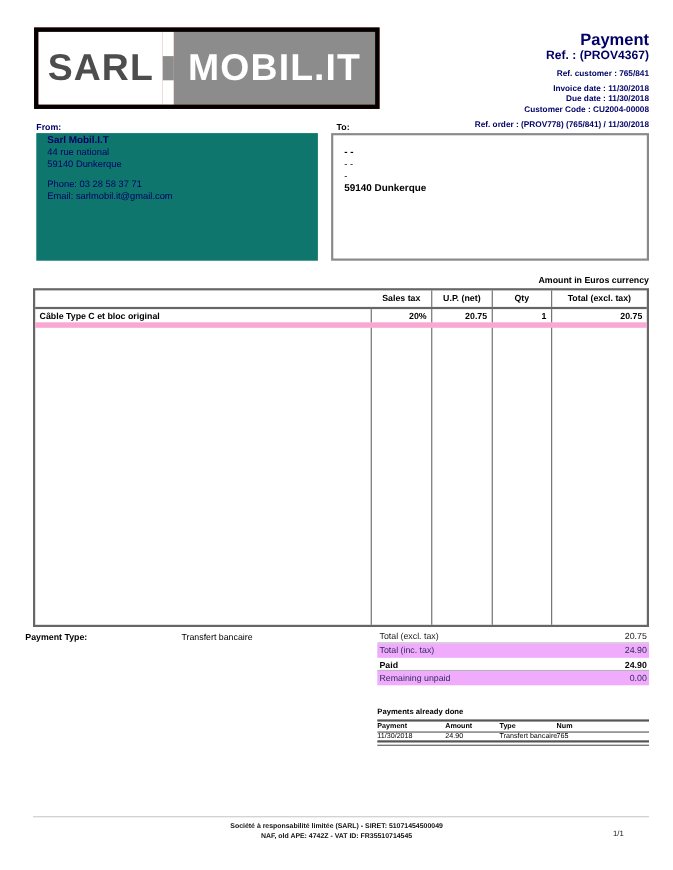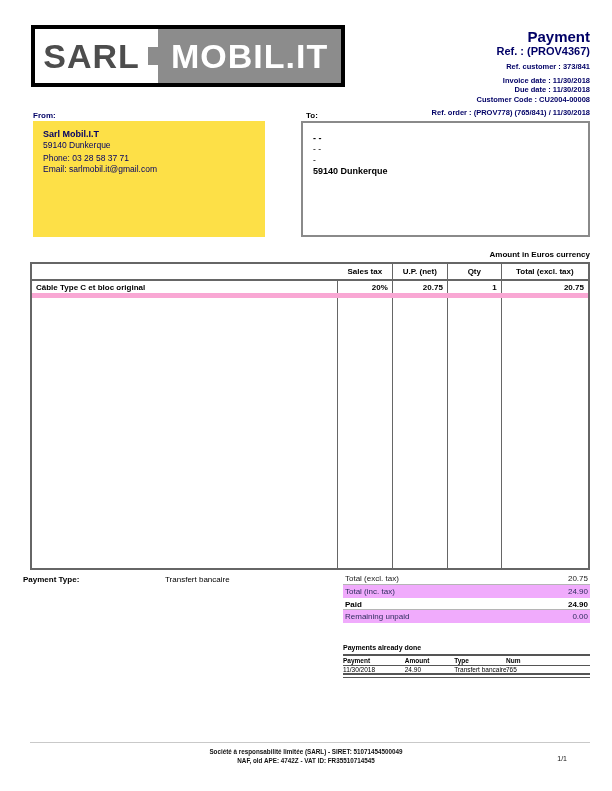--- a/index.html
+++ b/index.html
@@ -5,21 +5,21 @@
   * { margin:0; padding:0; box-sizing:border-box; }
   html,body { background:#ffffff; }
   body { font-family:"Liberation Sans", sans-serif; }
   .page {
     position:relative; width:612px; height:791px; background:#ffffff;
     overflow:hidden; color:#000;
   }
 
   
   .logo {
-    position:absolute; left:31px; top:25px; width:314px; height:62px;
+    position:absolute; left:31px; top:25px; width:314px; height:74px;
     border:4px solid #000; display:flex; background:#b91c1c;
   }
   .logo-left {
     width:37%; background:#ffffff; display:flex; align-items:center; justify-content:center;
     font-size:34px; font-weight:bold; color:#4d4d4d; letter-spacing:1px;
   }
   .logo-gap { width:10px; background:#ffffff; position:relative; }
   .logo-gap::after {
     content:""; position:absolute; left:0; right:0; top:34%; height:32%; background:#8c8c8c;
   }
@@ -35,26 +35,26 @@
   .hdr-title { font-size:15px; font-weight:bold; line-height:17px; }
   .hdr-ref   { font-size:11px; font-weight:bold; line-height:13px; }
   .hdr-small { font-size:7.5px; font-weight:bold; line-height:9.5px; }
   .hdr-gap   { margin-top:4px; }
 
   
   .box-label { position:absolute; font-size:8px; font-weight:bold; color:#000066; }
   .from-label { left:33px; top:111px; }
   .to-label   { left:306px; top:111px; color:#000; }
   .from-box {
-    position:absolute; left:33px; top:121px; width:232px; height:116px;
-    background:#fde047; padding:8px 10px; color:#000066;
+    position:absolute; left:33px; top:121px; width:256px; height:116px;
+    background:#0f766e; padding:1px 10px; color:#000066;
     font-size:8.5px; line-height:11px;
   }
   .from-name { font-size:9px; font-weight:bold; }
-  .from-phone { margin-top:2px; }
+  .from-phone { margin-top:7px; }
   .to-box {
     position:absolute; left:301px; top:121px; width:289px; height:116px;
     background:#ffffff; border:2px solid #8a8a8a; padding:10px 10px; color:#000;
     font-size:8.5px; line-height:11px;
   }
   .to-line-bold { font-size:9px; font-weight:bold; }
 
   
   .currency-note {
     position:absolute; right:22px; top:250px; font-size:8px; font-weight:bold; color:#000;
@@ -124,30 +124,31 @@
 
   <div class="logo">
     <div class="logo-left">SARL</div>
     <div class="logo-gap"></div>
     <div class="logo-right">MOBIL.IT</div>
   </div>
 
   <div class="hdr">
     <div class="hdr-title">Payment</div>
     <div class="hdr-ref">Ref. : (PROV4367)</div>
-    <div class="hdr-small hdr-gap">Ref. customer : 373/841</div>
+    <div class="hdr-small hdr-gap">Ref. customer : 765/841</div>
     <div class="hdr-small hdr-gap">Invoice date : 11/30/2018</div>
     <div class="hdr-small">Due date : 11/30/2018</div>
     <div class="hdr-small">Customer Code : CU2004-00008</div>
     <div class="hdr-small hdr-gap">Ref. order : (PROV778) (765/841) / 11/30/2018</div>
   </div>
 
   <div class="box-label from-label">From:</div>
   <div class="from-box">
     <div class="from-name">Sarl Mobil.I.T</div>
+    <div>44 rue national</div>
     <div>59140 Dunkerque</div>
     <div class="from-phone">Phone: 03 28 58 37 71</div>
     <div>Email: sarlmobil.it@gmail.com</div>
   </div>
 
   <div class="box-label to-label">To:</div>
   <div class="to-box">
     <div class="to-line-bold">- -</div>
     <div>- -</div>
     <div>-</div>

